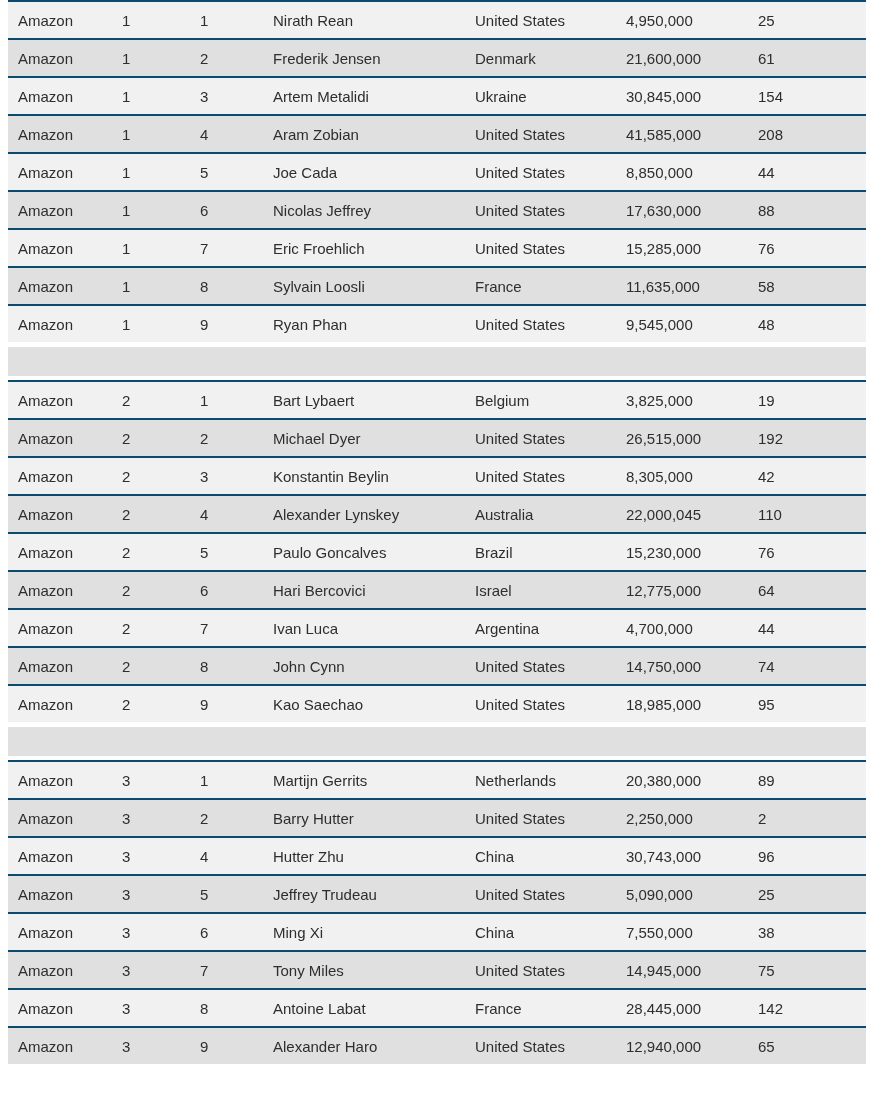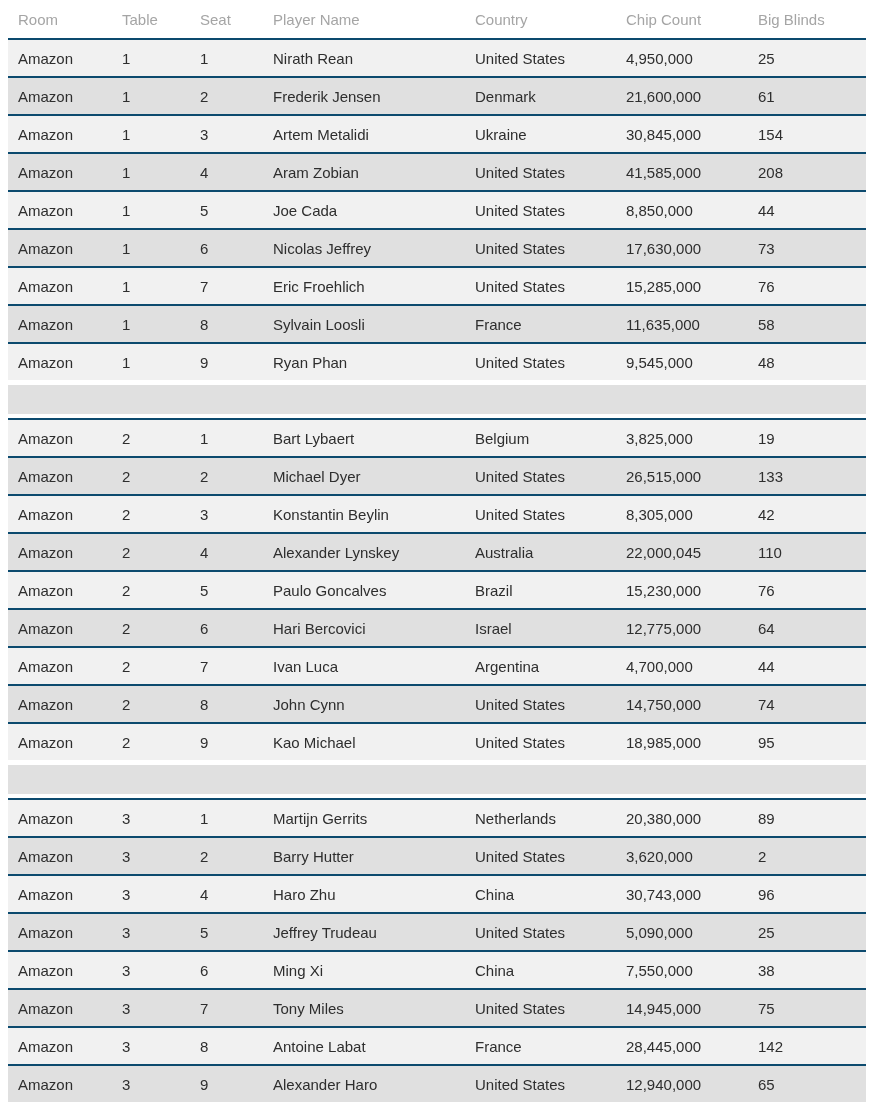--- a/index.html
+++ b/index.html
@@ -52,29 +52,20 @@
   .c-seat    { width: 73px;  }
   .c-player  { width: 202px; }
   .c-country { width: 151px; }
   .c-chips   { width: 132px; }
   .c-bb      { flex: 1 1 auto; }
 </style>
 </head>
 <body>
 
 <div class="table-wrap">
-  <div class="thead">
-    <div class="th c-room">Room</div>
-    <div class="th c-table">Table</div>
-    <div class="th c-seat">Seat</div>
-    <div class="th c-player">Player Name</div>
-    <div class="th c-country">Country</div>
-    <div class="th c-chips">Chip Count</div>
-    <div class="th c-bb">Big Blinds</div>
-  </div>
   <div id="tbody">
       <div class="tr light">
     <div class="td c-room">Amazon</div>
     <div class="td c-table">1</div>
     <div class="td c-seat">1</div>
     <div class="td c-player">Nirath Rean</div>
     <div class="td c-country">United States</div>
     <div class="td c-chips">4,950,000</div>
     <div class="td c-bb">25</div>
   </div>
@@ -114,21 +105,21 @@
     <div class="td c-chips">8,850,000</div>
     <div class="td c-bb">44</div>
   </div>
       <div class="tr dark">
     <div class="td c-room">Amazon</div>
     <div class="td c-table">1</div>
     <div class="td c-seat">6</div>
     <div class="td c-player">Nicolas Jeffrey</div>
     <div class="td c-country">United States</div>
     <div class="td c-chips">17,630,000</div>
-    <div class="td c-bb">73</div>
+    <div class="td c-bb">88</div>
   </div>
       <div class="tr light">
     <div class="td c-room">Amazon</div>
     <div class="td c-table">1</div>
     <div class="td c-seat">7</div>
     <div class="td c-player">Eric Froehlich</div>
     <div class="td c-country">United States</div>
     <div class="td c-chips">15,285,000</div>
     <div class="td c-bb">76</div>
   </div>
@@ -160,21 +151,21 @@
     <div class="td c-chips">3,825,000</div>
     <div class="td c-bb">19</div>
   </div>
       <div class="tr dark">
     <div class="td c-room">Amazon</div>
     <div class="td c-table">2</div>
     <div class="td c-seat">2</div>
     <div class="td c-player">Michael Dyer</div>
     <div class="td c-country">United States</div>
     <div class="td c-chips">26,515,000</div>
-    <div class="td c-bb">133</div>
+    <div class="td c-bb">192</div>
   </div>
       <div class="tr light">
     <div class="td c-room">Amazon</div>
     <div class="td c-table">2</div>
     <div class="td c-seat">3</div>
     <div class="td c-player">Konstantin Beylin</div>
     <div class="td c-country">United States</div>
     <div class="td c-chips">8,305,000</div>
     <div class="td c-bb">42</div>
   </div>
@@ -220,49 +211,49 @@
     <div class="td c-seat">8</div>
     <div class="td c-player">John Cynn</div>
     <div class="td c-country">United States</div>
     <div class="td c-chips">14,750,000</div>
     <div class="td c-bb">74</div>
   </div>
       <div class="tr light">
     <div class="td c-room">Amazon</div>
     <div class="td c-table">2</div>
     <div class="td c-seat">9</div>
-    <div class="td c-player">Kao Michael</div>
+    <div class="td c-player">Kao Saechao</div>
     <div class="td c-country">United States</div>
     <div class="td c-chips">18,985,000</div>
     <div class="td c-bb">95</div>
   </div>
       <div class="spacer dark"></div>
       <div class="tr light">
     <div class="td c-room">Amazon</div>
     <div class="td c-table">3</div>
     <div class="td c-seat">1</div>
     <div class="td c-player">Martijn Gerrits</div>
     <div class="td c-country">Netherlands</div>
     <div class="td c-chips">20,380,000</div>
     <div class="td c-bb">89</div>
   </div>
       <div class="tr dark">
     <div class="td c-room">Amazon</div>
     <div class="td c-table">3</div>
     <div class="td c-seat">2</div>
     <div class="td c-player">Barry Hutter</div>
     <div class="td c-country">United States</div>
-    <div class="td c-chips">3,620,000</div>
+    <div class="td c-chips">2,250,000</div>
     <div class="td c-bb">2</div>
   </div>
       <div class="tr light">
     <div class="td c-room">Amazon</div>
     <div class="td c-table">3</div>
     <div class="td c-seat">4</div>
-    <div class="td c-player">Haro Zhu</div>
+    <div class="td c-player">Hutter Zhu</div>
     <div class="td c-country">China</div>
     <div class="td c-chips">30,743,000</div>
     <div class="td c-bb">96</div>
   </div>
       <div class="tr dark">
     <div class="td c-room">Amazon</div>
     <div class="td c-table">3</div>
     <div class="td c-seat">5</div>
     <div class="td c-player">Jeffrey Trudeau</div>
     <div class="td c-country">United States</div>

